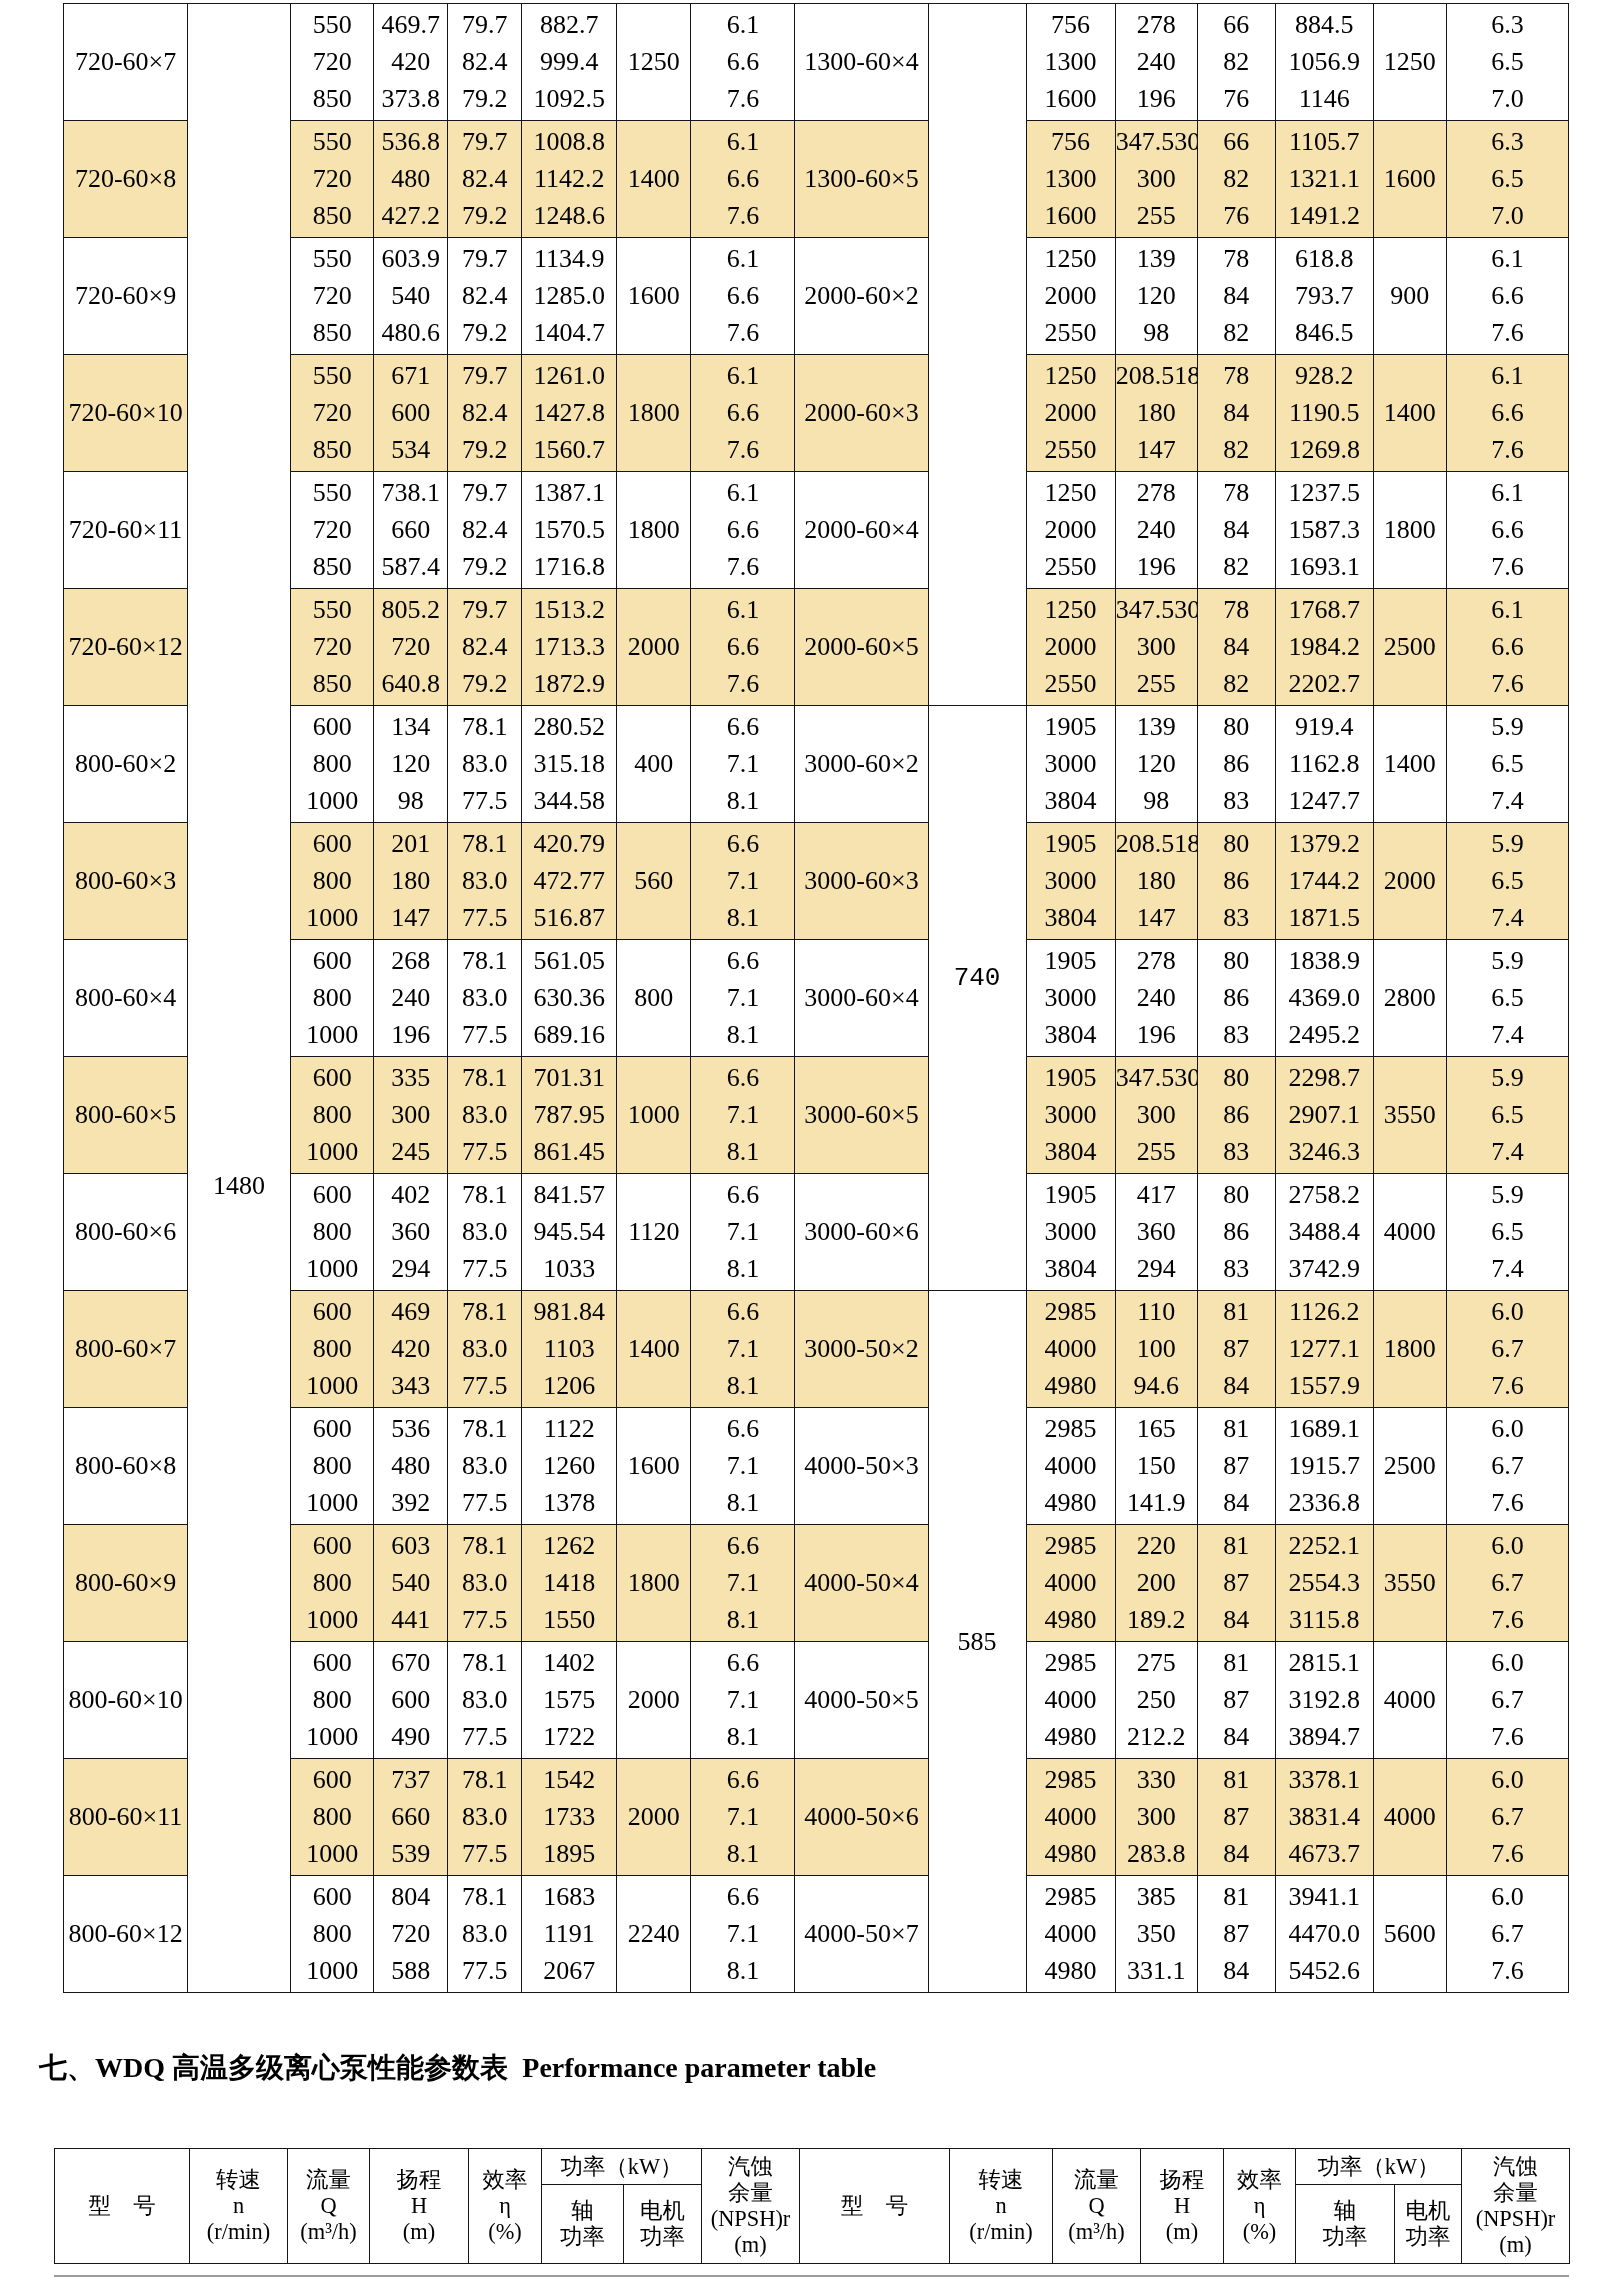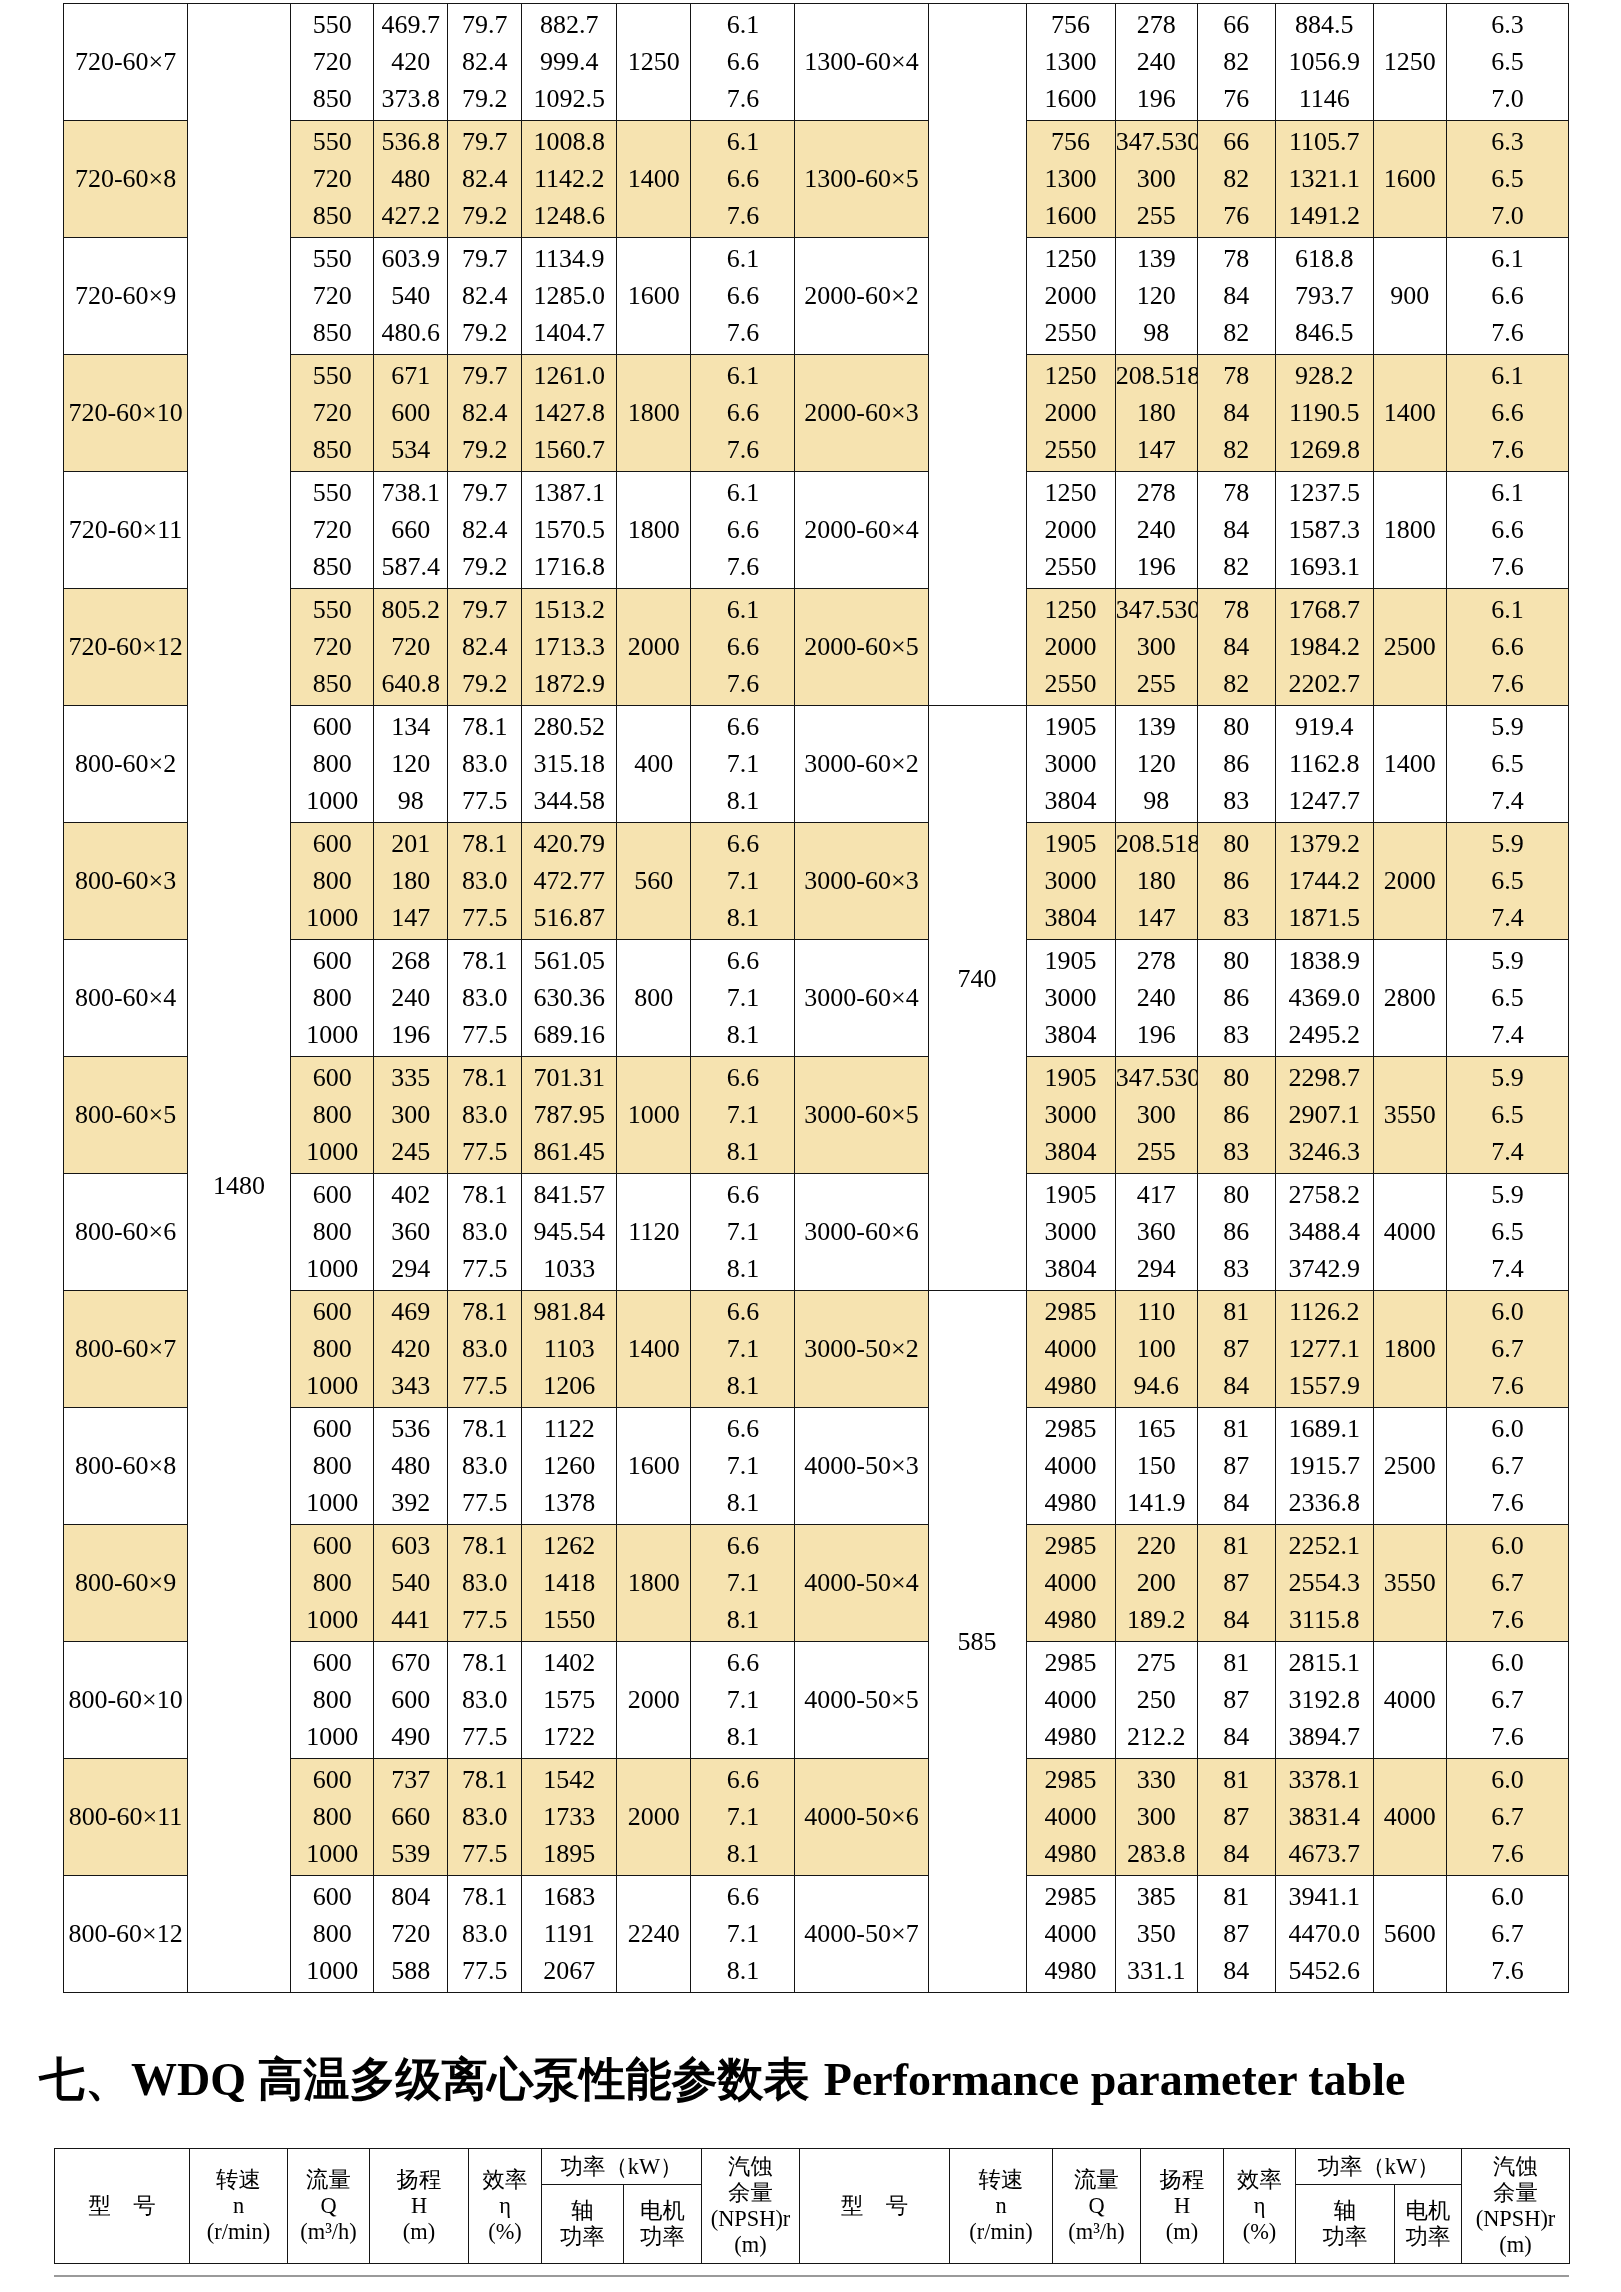--- a/index.html
+++ b/index.html
@@ -8,23 +8,23 @@
   table{border-collapse:collapse;table-layout:fixed;}
   
   .main{position:absolute;left:63px;top:2.7px;width:1506px;}
   .main tr{height:117px;}
   .main td{border:1.8px solid #151515;text-align:center;vertical-align:middle;
            font-size:26px;padding:0;overflow:hidden;}
   .ln{line-height:37px;}
   tr.stripe td{background:var(--stripe,#f6e3b0);}
   td.ncell{background:#ffffff !important;}
   td.nleft{padding-top:376px;}
-  td.nmid{padding-bottom:39px;}
+  td.nmid{padding-bottom:39px;font-family:Liberation Mono, monospace;}
   
-  .title{position:absolute;left:39px;top:2049px;font-size:46px;font-weight:bold;white-space:nowrap;}
+  .title{position:absolute;left:39px;top:2049px;font-size:28px;font-weight:bold;white-space:nowrap;}
   .title .en{margin-left:14.3px;}
   
   .hdr{position:absolute;left:54px;top:2148px;width:1515px;}
   .hdr td{border:1.8px solid #151515;text-align:center;vertical-align:middle;
           font-size:22.4px;padding:0;overflow:hidden;}
   .hdr .ln{line-height:26px;}
   .hdr tr.r1{height:36px;}
   .hdr tr.r2{height:79px;}
   .rule{position:absolute;left:54px;top:2275px;width:1515px;height:1.8px;background:var(--rule,#9a9a9a);}
 </style>

